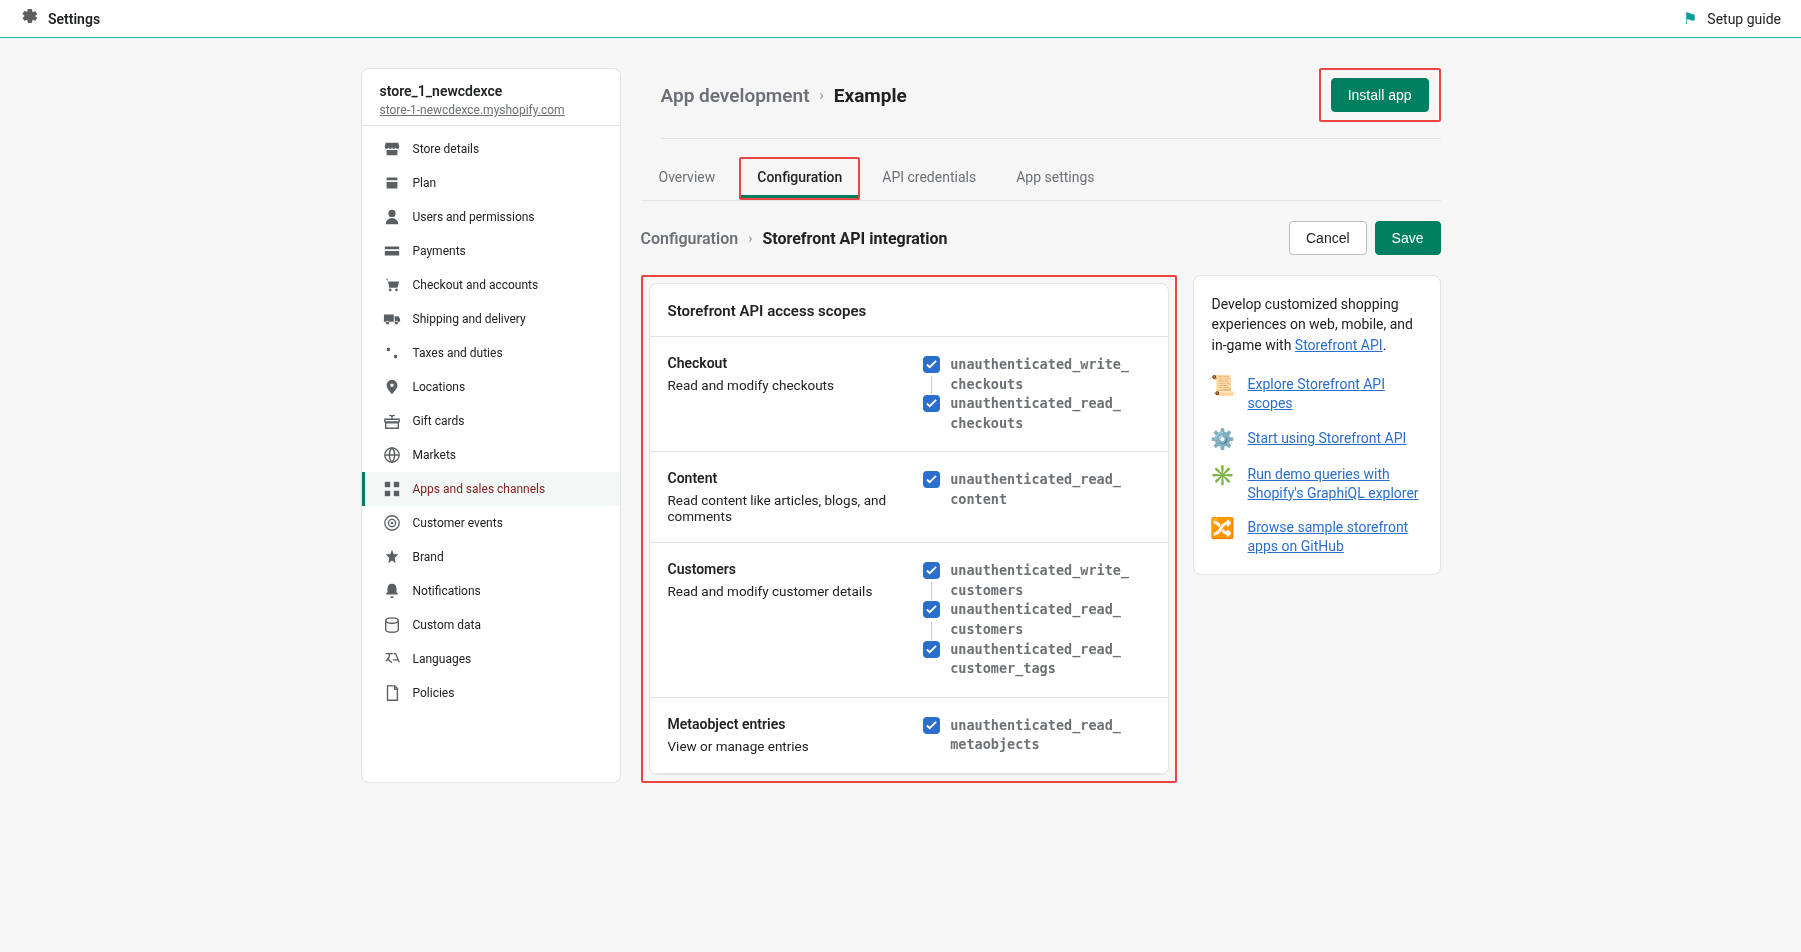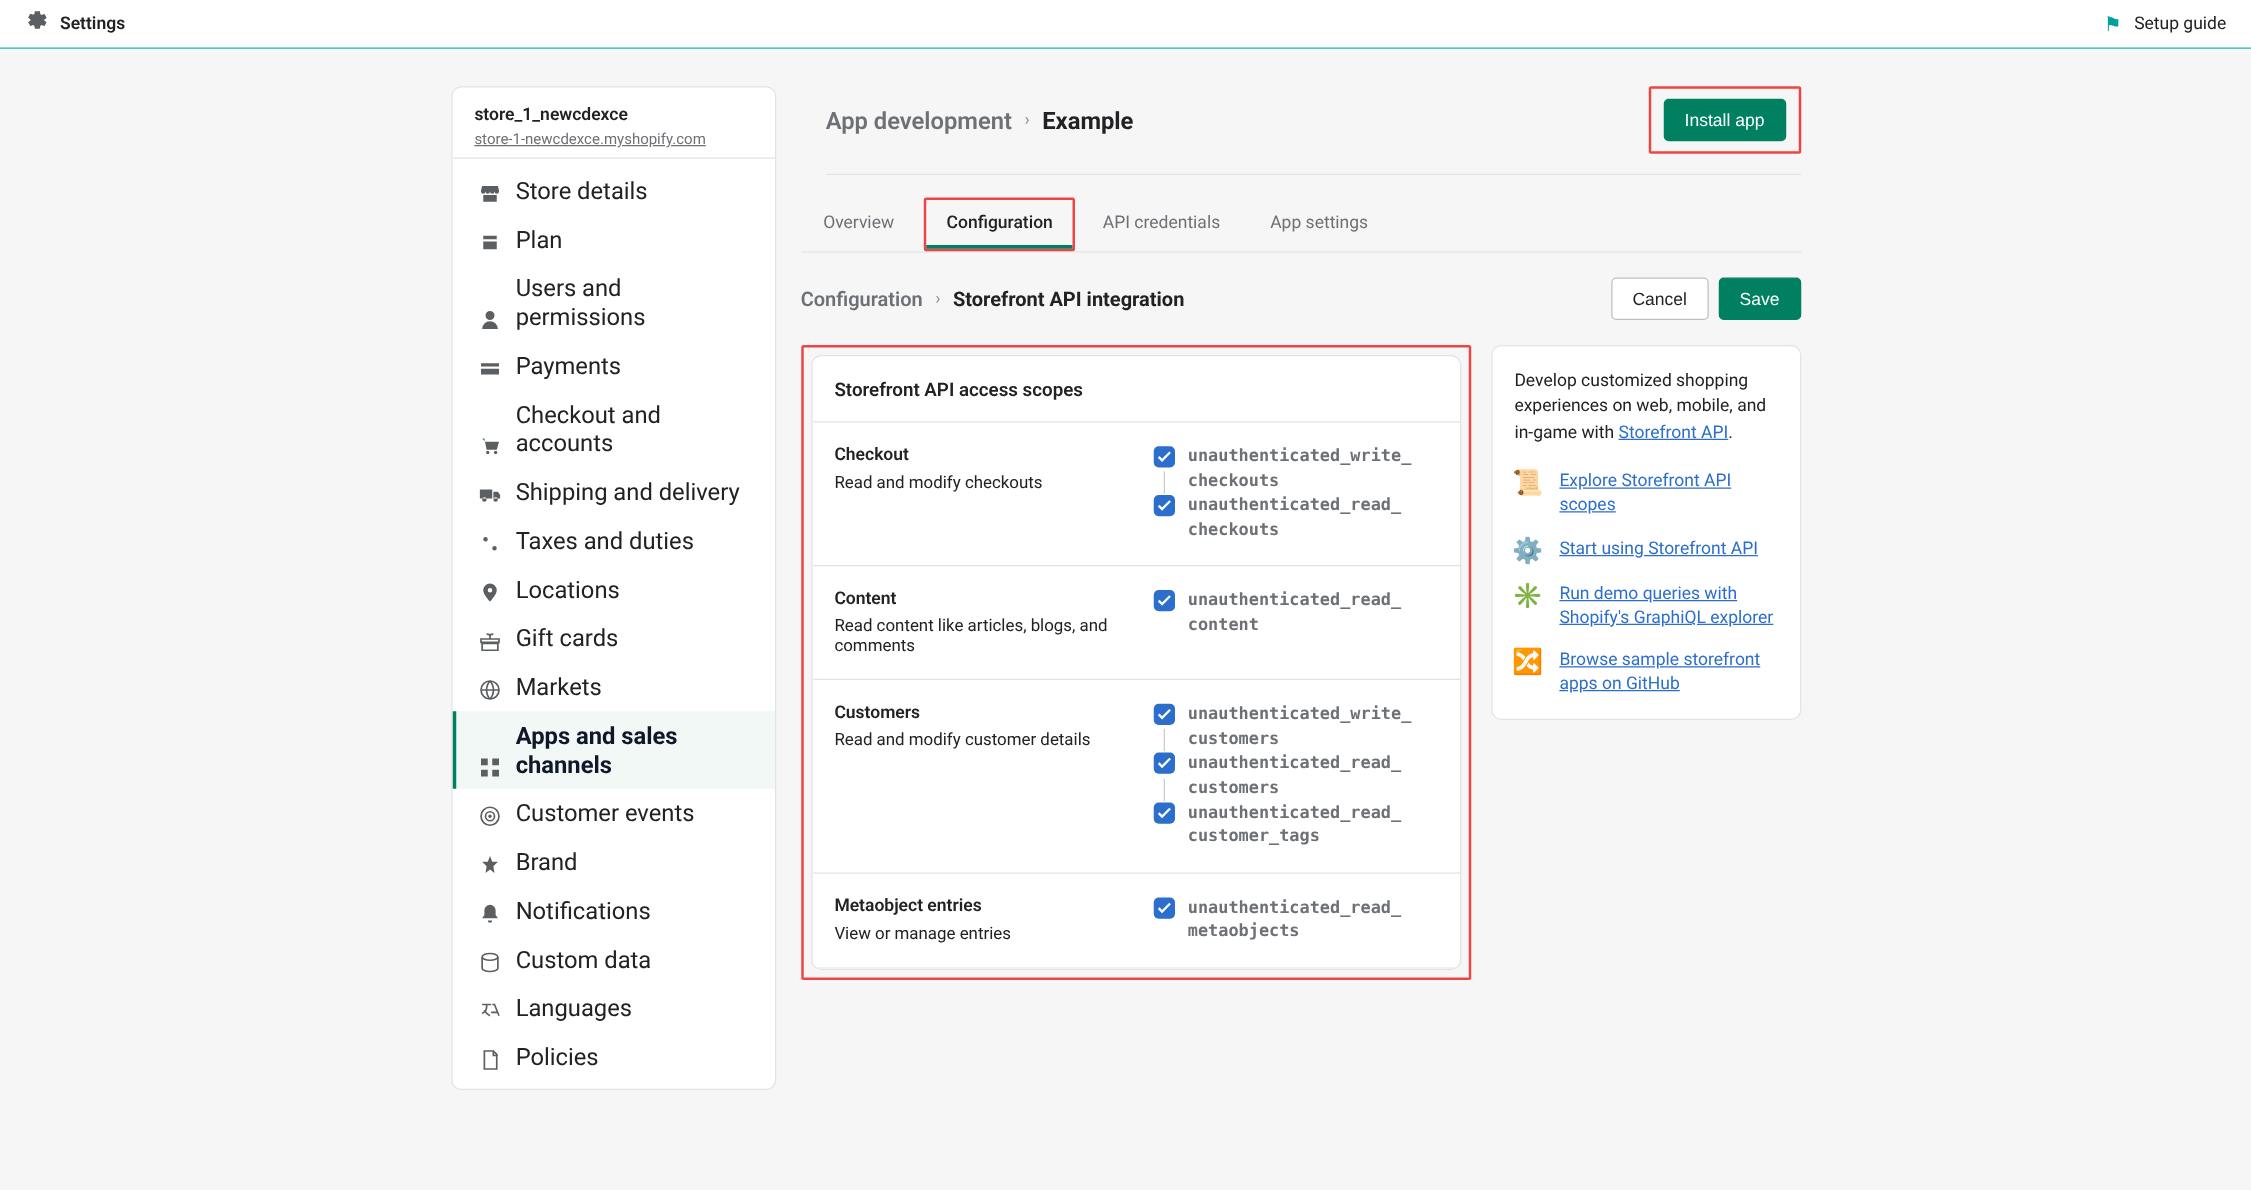--- a/index.html
+++ b/index.html
@@ -58,33 +58,33 @@
   .sidebar-header .store-url {
     font-size: 12px;
     color: #6d7175;
     text-decoration: underline;
     margin-top: 4px;
     display: block;
   }
   .sidebar-nav { padding: 6px 0; }
   .nav-item {
     display: flex;
-    align-items: flex-end;
+    align-items: center;
     gap: 12px;
     padding: 8px 18px;
-    font-size: 19px;
+    font-size: 12px;
     color: #202223;
     cursor: pointer;
     border-left: 3px solid transparent;
   }
   .nav-item.active {
-    color: #0f172a;
+    color: #7f1d1d;
     background: #f1f8f5;
     border-left: 3px solid #008060;
-    font-weight: 700;
+    font-weight: 400;
   }
   .nav-item.active svg { fill: #008060; }
   .nav-item .nav-icon { width: 18px; display: flex; justify-content: center; }
   .nav-item .nav-icon svg { width: 18px; height: 18px; fill: #5c5f62; }
 
   
   .main {
     flex: 1;
   }
   .main-header {

